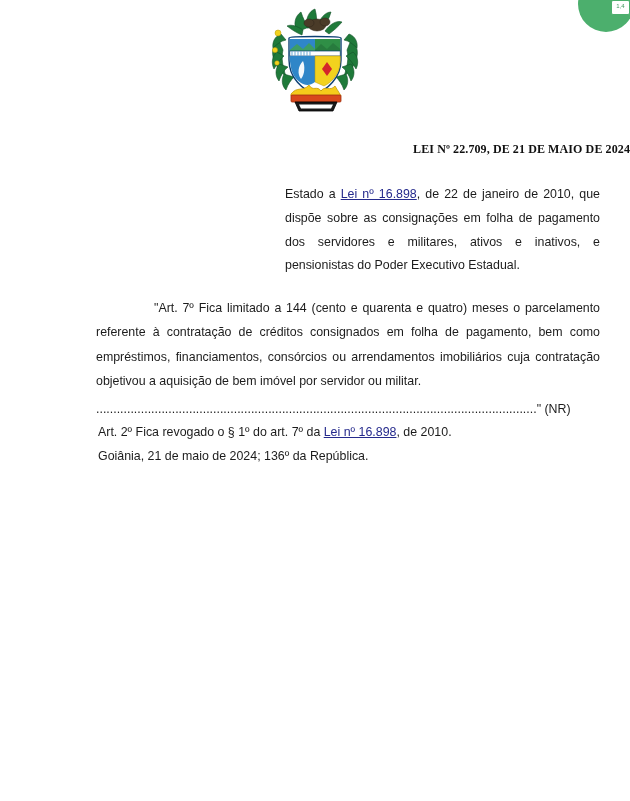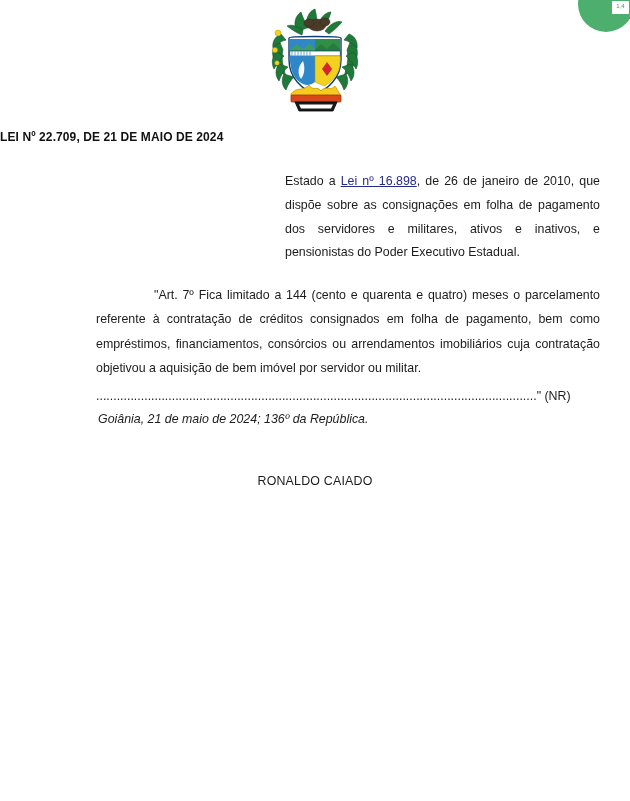--- a/index.html
+++ b/index.html
@@ -68,26 +68,27 @@
   .state-name {
     text-align: center;
     font-size: 8.5px;
     font-weight: bold;
     letter-spacing: 0.3px;
     color: #1a1a1a;
     margin-top: 14px;
   }
 
   .law-title {
-    text-align: left;
+    text-align: right;
     font-size: 12px;
     font-weight: bold;
     color: #111111;
-    margin-top: 8px;
+    margin-top: 20px;
     letter-spacing: 0.1px;
+    font-family: Liberation Serif, serif;
   }
 
   
   .ementa {
     margin: 26px 30px 0 285px;
     text-align: justify;
     font-size: 12.4px;
     line-height: 1.92;
     color: #1c1c1c;
   }
@@ -130,21 +131,20 @@
     color: #1c1c1c;
     white-space: nowrap;
     overflow: hidden;
   }
 
   .art-simple {
     margin-top: 21px;
   }
   .art-city {
     margin-top: 22px;
-    font-style: italic;
   }
   .p-indent-small { text-indent: 90px; }
 
   .signature {
     text-align: center;
     margin-top: 40px;
     font-size: 12.4px;
     line-height: 1.75;
     color: #1c1c1c;
   }
@@ -240,37 +240,39 @@
         <path d="M28 96 L70 96 L66 105 L32 105 Z" fill="#1a1a1a" stroke="#000000" stroke-width="0.8"></path>
         <path d="M32 98.5 L66 98.5 L64 102.5 L34 102.5 Z" fill="#ffffff"></path>
       </svg>
     </span>
   </div>
 
 
   <div class="law-title">LEI Nº 22.709, DE 21 DE MAIO DE 2024</div>
 
   <div class="ementa">
-    <span>Estado a </span><span class="lnk">Lei nº 16.898</span><span>, de 26 de janeiro de 2010, que dispõe sobre as consignações em folha de pagamento dos servidores e militares, ativos e inativos, e pensionistas do Poder Executivo Estadual.</span>
+    <span>Estado a </span><span class="lnk">Lei nº 16.898</span><span>, de 22 de janeiro de 2010, que dispõe sobre as consignações em folha de pagamento dos servidores e militares, ativos e inativos, e pensionistas do Poder Executivo Estadual.</span>
   </div>
 
   <div class="body-block">
 
 
   </div>
 
   <div class="quote-block">
     <p class="para q-first">"Art. 7º Fica limitado a 144 (cento e quarenta e quatro) meses o parcelamento referente à contratação de créditos consignados em folha de pagamento, bem como empréstimos, financiamentos, consórcios ou arrendamentos imobiliários cuja contratação objetivou a aquisição de bem imóvel por servidor ou militar.</p>
   </div>
   <div class="dots-line">................................................................................................................................" (NR)</div>
 
   <div class="body-block">
 
+    <p class="para art-simple p-indent-small">
+      <span>Art. 2º Fica revogado o § 1º do art. 7º da </span><span class="lnk">Lei nº 16.898</span><span>, de 2010.</span>
+    </p>
 
 
     <p class="para art-city p-indent-small">Goiânia, 21 de maio de 2024; 136º da República.</p>
   </div>
 
   <div class="signature">
-    <div class="sig-name">RONALDO CAIADO</div>
   </div>
 
 </div>
 
 </body></html>

